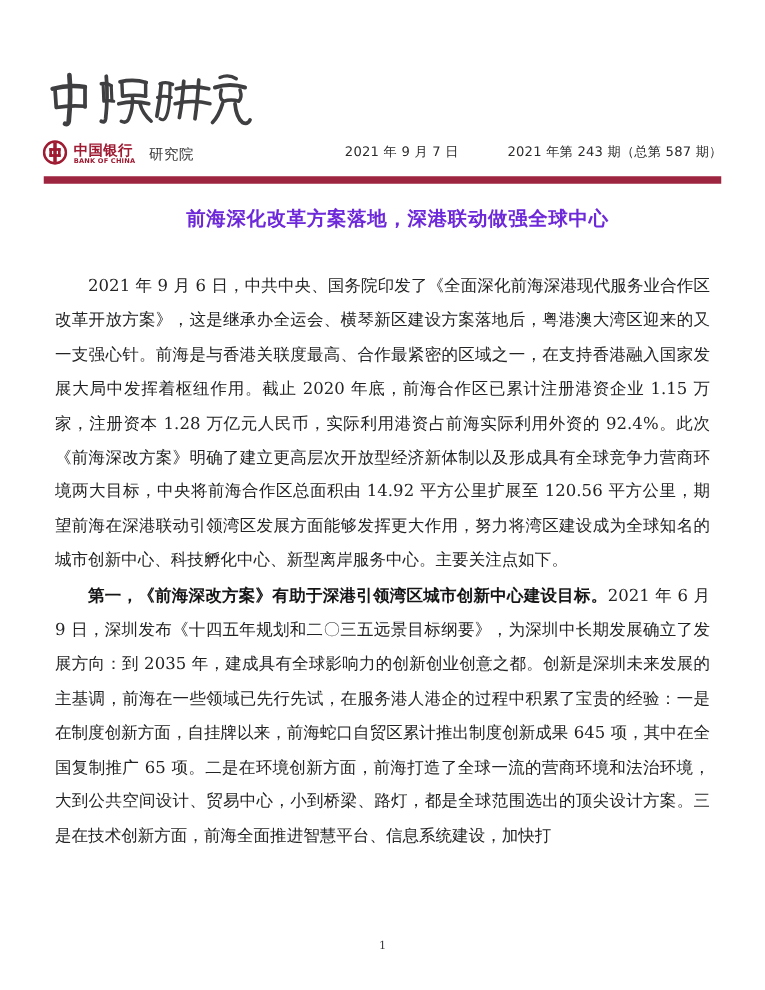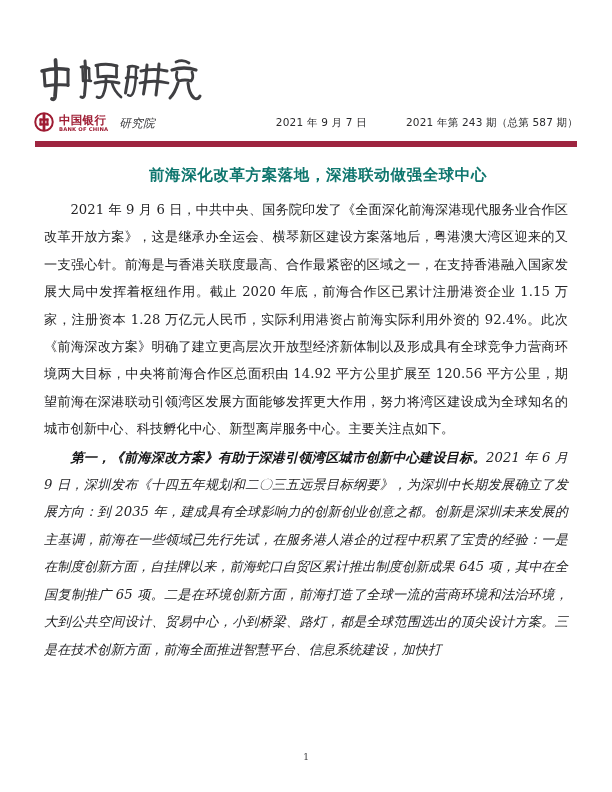--- a/index.html
+++ b/index.html
@@ -99,21 +99,20 @@
     transform: scaleX(1.02);
     transform-origin: left center;
   }
   .institute-label {
     margin-left: 12px;
     font-family: "DejaVu Sans", "Liberation Sans", sans-serif;
     font-size: 11.5px;
     color: #333336;
     line-height: 22px;
     letter-spacing: 0.5px;
-    font-style: italic;
   }
 
   .issue-line {
     position: absolute;
     right: 34px;
     top: 113px;
     font-family: "DejaVu Sans", "Liberation Sans", sans-serif;
     font-size: 10.5px;
     color: #2b2b2d;
     line-height: 18px;
@@ -137,45 +136,45 @@
     left: 0;
     top: 150px;
     width: 612px;
   }
 
   .article-title {
     text-align: center;
     font-family: "DejaVu Sans", "Liberation Sans", sans-serif;
     font-size: 15.5px;
     font-weight: bold;
-    color: #0f766e;
+    color: #6d28d9;
     letter-spacing: 0.6px;
     margin: 12px 0 0 0;
     line-height: 26px;
     padding-left: 24px;
   }
 
   .body-wrap {
-    margin: 8px 44px 0 44px;
+    margin: 28px 44px 0 44px;
     width: 524px;
     box-sizing: border-box;
   }
 
   p.para {
     margin: 0 0 0 0;
     font-family: "DejaVu Serif", "Liberation Serif", serif;
     font-size: 13.2px;
     line-height: 27.4px;
     color: #232325;
     text-align: justify;
     text-justify: inter-ideograph;
     text-indent: 2em;
     letter-spacing: 0.05px;
   }
-  p.para + p.para { margin-top: 1px; font-style: italic; }
+  p.para + p.para { margin-top: 1px; }
 
   .lead-bold {
     font-family: "DejaVu Sans", "Liberation Sans", sans-serif;
     font-weight: bold;
     color: #151517;
     letter-spacing: 0.1px;
   }
 
   
   .page-number {

